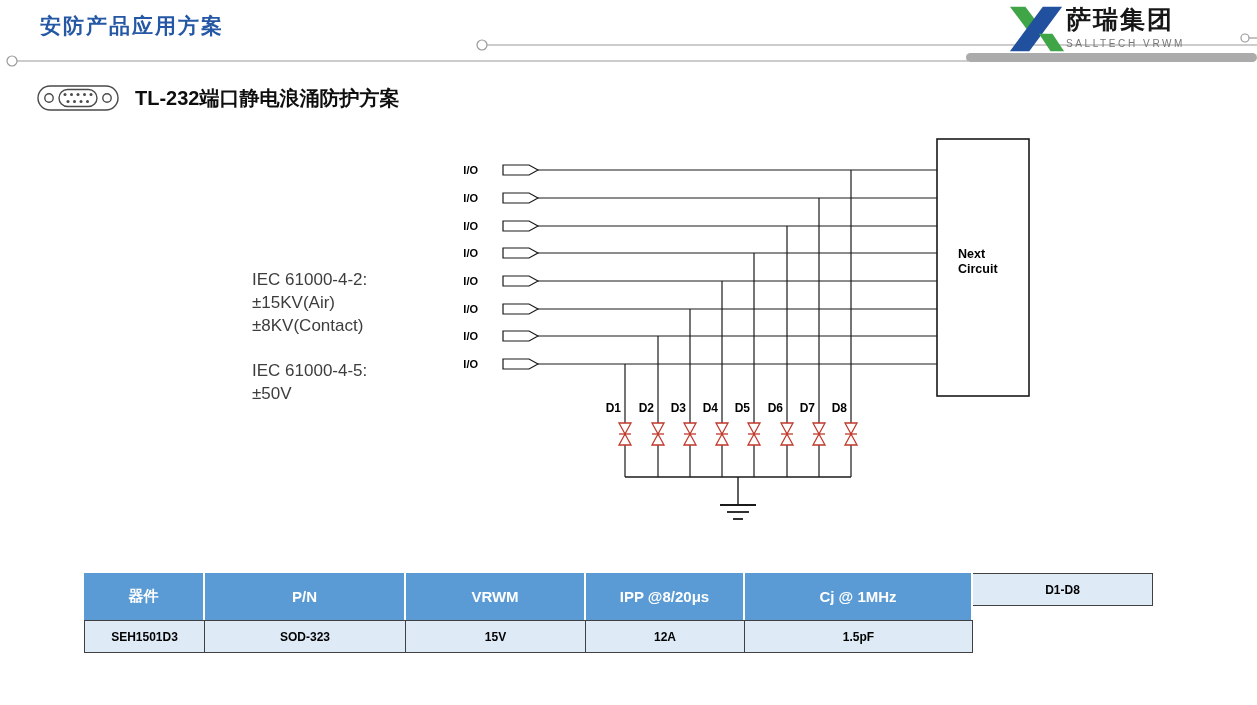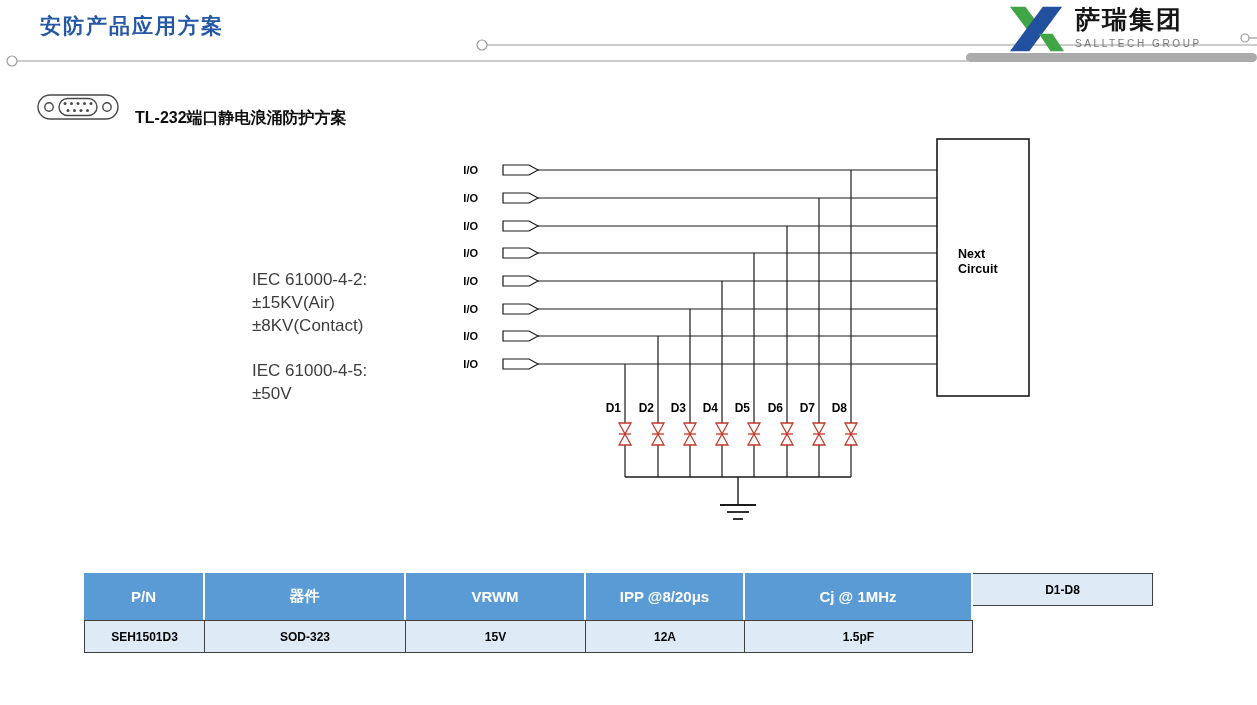--- a/index.html
+++ b/index.html
@@ -13,30 +13,30 @@
   .deco-line { stroke:var(--deco,#9a9a9a); stroke-width:1.2; }
   .deco-circle { fill:#fff; stroke:var(--deco,#9a9a9a); stroke-width:1.2; }
   .deco-bar { fill:var(--deco-bar,#ababab); }
 
   .title {
     position:absolute; left:40px; top:12px; margin:0;
     font-size:21px; font-weight:bold; letter-spacing:2px;
     color:var(--accent,#2457A4);
   }
 
-  .logo { position:absolute; left:1008px; top:4px; display:flex; align-items:flex-start; gap:9px; }
+  .logo { position:absolute; left:1008px; top:4px; display:flex; align-items:flex-start; }
   .lg-green { fill:var(--logo-green,#3FA547); }
   .lg-blue  { fill:var(--logo-blue,#20509E); }
   .logo-cn { font-size:25px; font-weight:bold; letter-spacing:2px; color:#161616; line-height:1.25; }
   .logo-en { font-size:10px; color:#767676; letter-spacing:2.6px; margin-top:3px; white-space:nowrap; }
 
   .section { position:absolute; left:36px; top:84px; display:flex; align-items:center; gap:15px; }
   .db9-stroke { fill:none; stroke:#4a4a4a; stroke-width:1.4; }
   .db9-pin { fill:#4a4a4a; }
-  .section-title { font-size:16px; font-weight:bold; color:#0e0e0e;margin-top:24px; }
+  .section-title { font-size:20px; font-weight:bold; color:#0e0e0e; }
 
   .standards { position:absolute; left:252px; top:268px; font-size:17px; line-height:23px; color:#3d3d3d; }
   .std-group + .std-group { margin-top:22px; }
 
   #schematic { position:absolute; left:0; top:130px; }
   #schematic text { font-family:"Liberation Sans","DejaVu Sans",sans-serif; }
 
   .tbl {
     position:absolute; left:84px; top:573px;
     display:grid; grid-template-columns:121px 201px 180px 159px 228px 180px;
@@ -70,21 +70,21 @@
 <h1 class="title">安防产品应用方案</h1>
 
 <div class="logo">
   <svg width="58" height="50" viewBox="0 0 60 50">
     <polygon class="lg-green" points="2,2 18,2 36,26 20,26"></polygon>
     <polygon class="lg-blue" points="36,2 56,2 22,48 2,48"></polygon>
     <polygon class="lg-green" points="32,30 46,30 58,48 44,48"></polygon>
   </svg>
   <div class="logo-text">
     <div class="logo-cn">萨瑞集团</div>
-    <div class="logo-en">SALLTECH GROUP</div>
+    <div class="logo-en">SALLTECH VRWM</div>
   </div>
 </div>
 
 <div class="section">
   <svg width="84" height="28" viewBox="0 0 84 28">
     <rect class="db9-stroke" x="2" y="2" width="80" height="24" rx="12"></rect>
     <circle class="db9-stroke" cx="13" cy="14" r="4.2"></circle>
     <circle class="db9-stroke" cx="71" cy="14" r="4.2"></circle>
     <rect class="db9-stroke" x="23" y="5.5" width="38" height="17" rx="8.5"></rect>
     <circle class="db9-pin" cx="29" cy="10.5" r="1.5"></circle>
@@ -217,22 +217,22 @@
     <g>
       <line x1="625" y1="347" x2="851" y2="347" stroke="#1a1a1a" stroke-width="1.4"></line>
       <line x1="738" y1="347" x2="738" y2="375" stroke="#1a1a1a" stroke-width="1.4"></line>
       <line x1="720" y1="375" x2="756" y2="375" stroke="#1a1a1a" stroke-width="1.8"></line>
       <line x1="727" y1="382" x2="749" y2="382" stroke="#1a1a1a" stroke-width="1.8"></line>
       <line x1="733" y1="389" x2="743" y2="389" stroke="#1a1a1a" stroke-width="1.8"></line>
     </g>
   </svg>
 
 <div class="tbl">
+  <div class="th">器件</div>
   <div class="th">P/N</div>
-  <div class="th">器件</div>
   <div class="th">VRWM</div>
   <div class="th">IPP @8/20μs</div>
   <div class="th">Cj @ 1MHz</div>
   <div class="td">D1-D8</div>
   <div class="td">SEH1501D3</div>
   <div class="td">SOD-323</div>
   <div class="td">15V</div>
   <div class="td">12A</div>
   <div class="td">1.5pF</div>
 </div>

